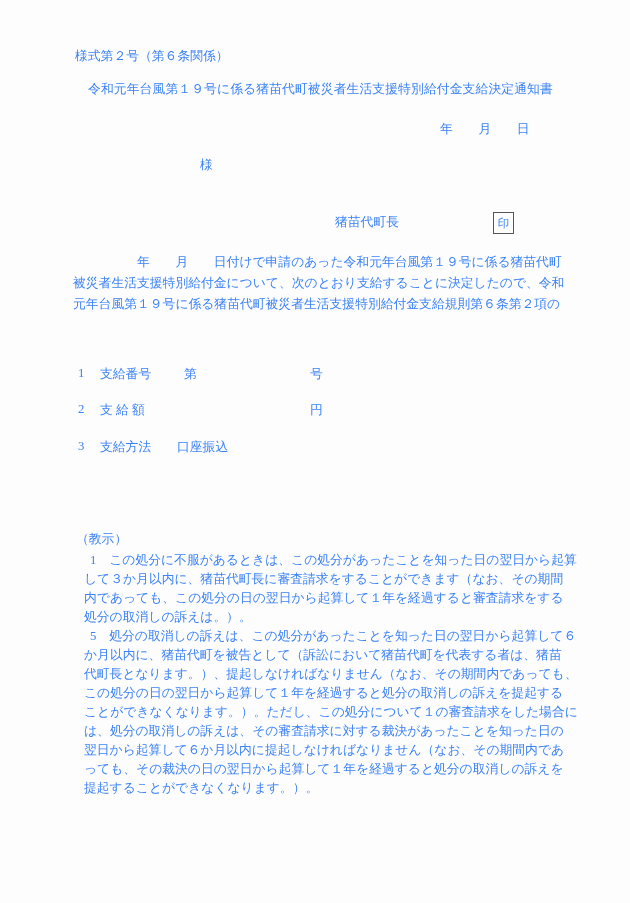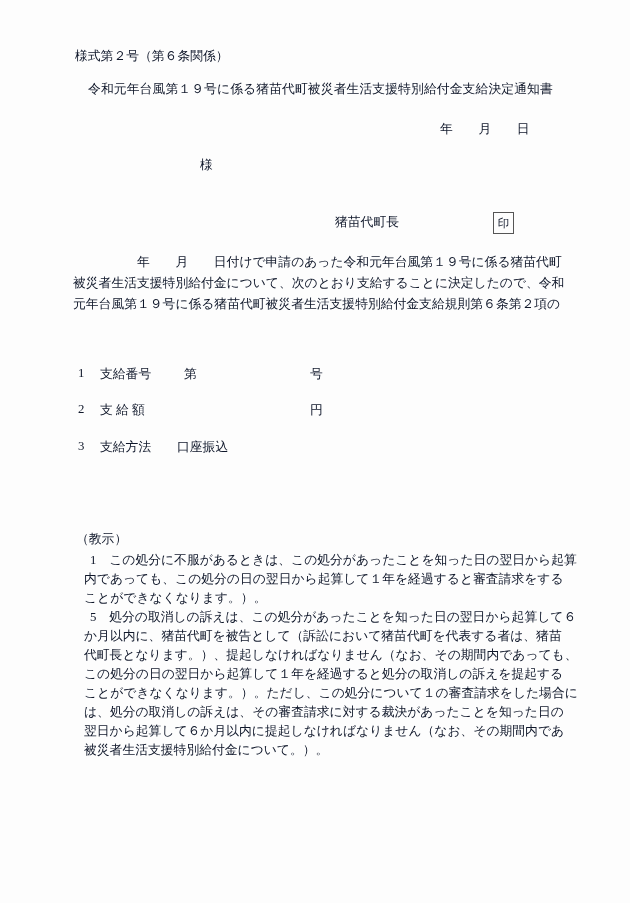--- a/index.html
+++ b/index.html
@@ -1,21 +1,21 @@
 <!DOCTYPE html>
 <html><head>
 <meta charset="utf-8">
 <style>
   html,body{margin:0;padding:0;}
   body{background:#ffffff;}
   .page{
     position:relative;
     width:630px;height:903px;
     background:#fdfdfd;
-    color:#0f172a;
+    color:#3b82f6;
     font-family:"Liberation Serif","DejaVu Serif",serif;
     font-size:12.8px;
     overflow:hidden;
   }
   .abs{position:absolute;white-space:nowrap;line-height:1.25;}
   .title{letter-spacing:0.1px;}
   .seal-box{
     position:absolute;
     left:493px;top:212px;
     width:19px;height:20px;
@@ -80,25 +80,27 @@
   <div class="item-row" style="top:439px;">
     <span class="item-no">3</span>
     <span class="item-label">支給方法</span>
     <span class="item-value">口座振込</span>
   </div>
 
   <div class="abs kyoji-heading">（教示）</div>
 
   <div class="kyoji-block">
     <div class="kline first">1　この処分に不服があるときは、この処分があったことを知った日の翌日から起算</div>
+    <div class="kline cont">して３か月以内に、猪苗代町長に審査請求をすることができます（なお、その期間</div>
     <div class="kline cont">内であっても、この処分の日の翌日から起算して１年を経過すると審査請求をする</div>
-    <div class="kline cont">ことができなくなります。）。</div>
+    <div class="kline cont">処分の取消しの訴えは。）。</div>
     <div class="kline first">5　処分の取消しの訴えは、この処分があったことを知った日の翌日から起算して６</div>
     <div class="kline cont">か月以内に、猪苗代町を被告として（訴訟において猪苗代町を代表する者は、猪苗</div>
     <div class="kline cont">代町長となります。）、提起しなければなりません（なお、その期間内であっても、</div>
     <div class="kline cont">この処分の日の翌日から起算して１年を経過すると処分の取消しの訴えを提起する</div>
     <div class="kline cont">ことができなくなります。）。ただし、この処分について１の審査請求をした場合に</div>
     <div class="kline cont">は、処分の取消しの訴えは、その審査請求に対する裁決があったことを知った日の</div>
     <div class="kline cont">翌日から起算して６か月以内に提起しなければなりません（なお、その期間内であ</div>
-    <div class="kline cont">被災者生活支援特別給付金について。）。</div>
+    <div class="kline cont">っても、その裁決の日の翌日から起算して１年を経過すると処分の取消しの訴えを</div>
+    <div class="kline cont">提起することができなくなります。）。</div>
   </div>
 
 </div>
 
 </body></html>

